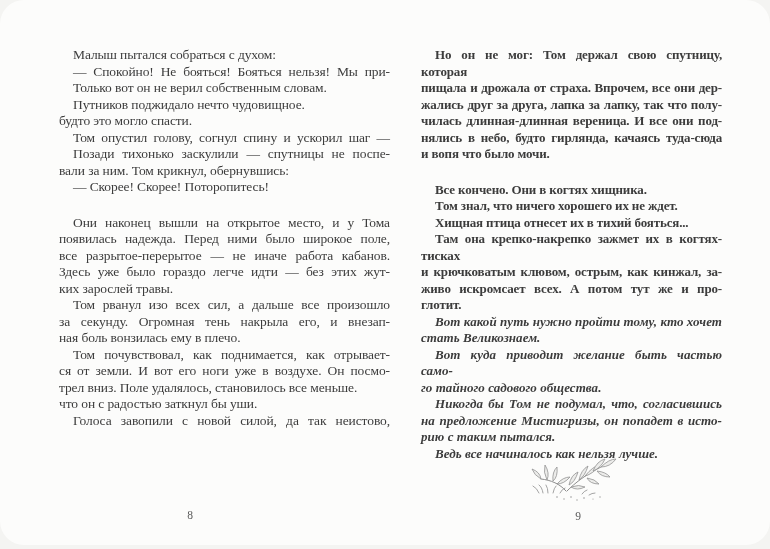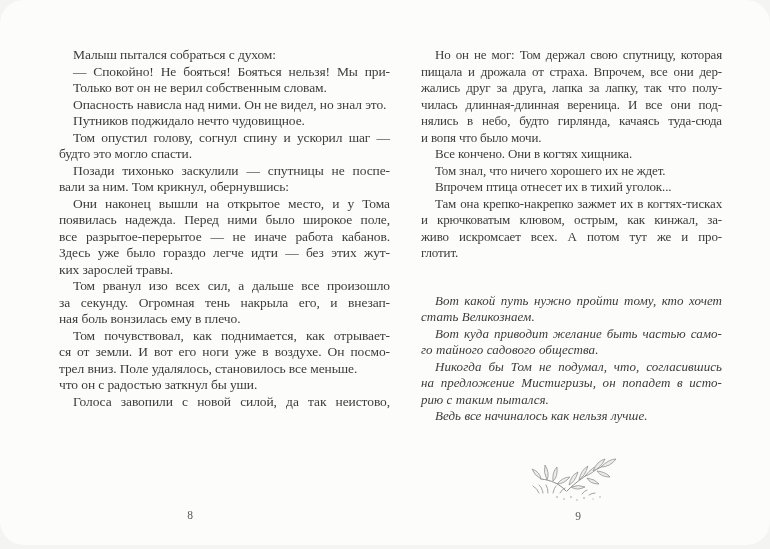--- a/index.html
+++ b/index.html
@@ -20,25 +20,25 @@
     position: absolute;
     top: 47px;
     color: #3c3c3c;
   }
   .col-left {
     left: 59px; width: 331px;
     font-size: 13.5px; line-height: 16.5px; letter-spacing: -0.1px;
   }
   .col-right {
     left: 421px; width: 301px;
-    font-size: 13px; line-height: 16.5px; letter-spacing: -0.15px;
+    font-size: 13px; line-height: 16.5px; letter-spacing: -0.15px; font-weight: bold;
   }
   .para { margin: 0; }
-  .para.gs { }
-  .para.gl { margin-top: 31px; }
+  .para.gs { margin-top: 19px; }
+  .para.gl { }
   .para.it { font-style: italic; letter-spacing: 0.05px; }
   .ln { text-align: justify; }
   .ln.jl { text-align-last: justify; }
   .ln.ind { text-indent: 14px; }
   .page-number {
     position: absolute;
     font-size: 11.5px;
     color: #5a5a5a;
   }
   .pn-left { left: 183px; top: 509px; width: 14px; text-align: center; }
@@ -58,32 +58,32 @@
       <div class="para">
         <div class="ln ind">Малыш пытался собраться с духом:</div>
       </div>
       <div class="para">
         <div class="ln ind jl">— Спокойно! Не бояться! Бояться нельзя! Мы при-</div>
       </div>
       <div class="para">
         <div class="ln ind">Только вот он не верил собственным словам.</div>
       </div>
       <div class="para">
-        <div class="ln ind">Опасность нависла над ними. Он не видел, но знал это.</div>
-      </div>
-      <div class="para">
         <div class="ln ind">Путников поджидало нечто чудовищное.</div>
       </div>
       <div class="para">
+        <div class="ln">будто это могло спасти.</div>
         <div class="ln ind jl">Том опустил голову, согнул спину и ускорил шаг —</div>
-        <div class="ln">будто это могло спасти.</div>
       </div>
       <div class="para">
         <div class="ln ind jl">Позади тихонько заскулили — спутницы не поспе-</div>
         <div class="ln">вали за ним. Том крикнул, обернувшись:</div>
+      </div>
+      <div class="para">
+        <div class="ln ind">— Скорее! Скорее! Поторопитесь!</div>
       </div>
       <div class="para gs">
         <div class="ln ind jl">Они наконец вышли на открытое место, и у Тома</div>
         <div class="ln jl">появилась надежда. Перед ними было широкое поле,</div>
         <div class="ln jl">все разрытое-перерытое — не иначе работа кабанов.</div>
         <div class="ln jl">Здесь уже было гораздо легче идти — без этих жут-</div>
         <div class="ln">ких зарослей травы.</div>
       </div>
       <div class="para">
         <div class="ln ind jl">Том рванул изо всех сил, а дальше все произошло</div>
@@ -110,21 +110,21 @@
         <div class="ln jl">нялись в небо, будто гирлянда, качаясь туда-сюда</div>
         <div class="ln">и вопя что было мочи.</div>
       </div>
       <div class="para gs">
         <div class="ln ind">Все кончено. Они в когтях хищника.</div>
       </div>
       <div class="para">
         <div class="ln ind">Том знал, что ничего хорошего их не ждет.</div>
       </div>
       <div class="para">
-        <div class="ln ind">Впрочем птица отнесет их в тихий уголок...</div>
+        <div class="ln ind">Хищная птица отнесет их в тихий бояться...</div>
       </div>
       <div class="para">
         <div class="ln ind jl">Там она крепко-накрепко зажмет их в когтях-тисках</div>
         <div class="ln jl">и крючковатым клювом, острым, как кинжал, за-</div>
         <div class="ln jl">живо искромсает всех. А потом тут же и про-</div>
         <div class="ln">глотит.</div>
       </div>
       <div class="para gl it">
         <div class="ln ind jl">Вот какой путь нужно пройти тому, кто хочет</div>
         <div class="ln">стать Великознаем.</div>

